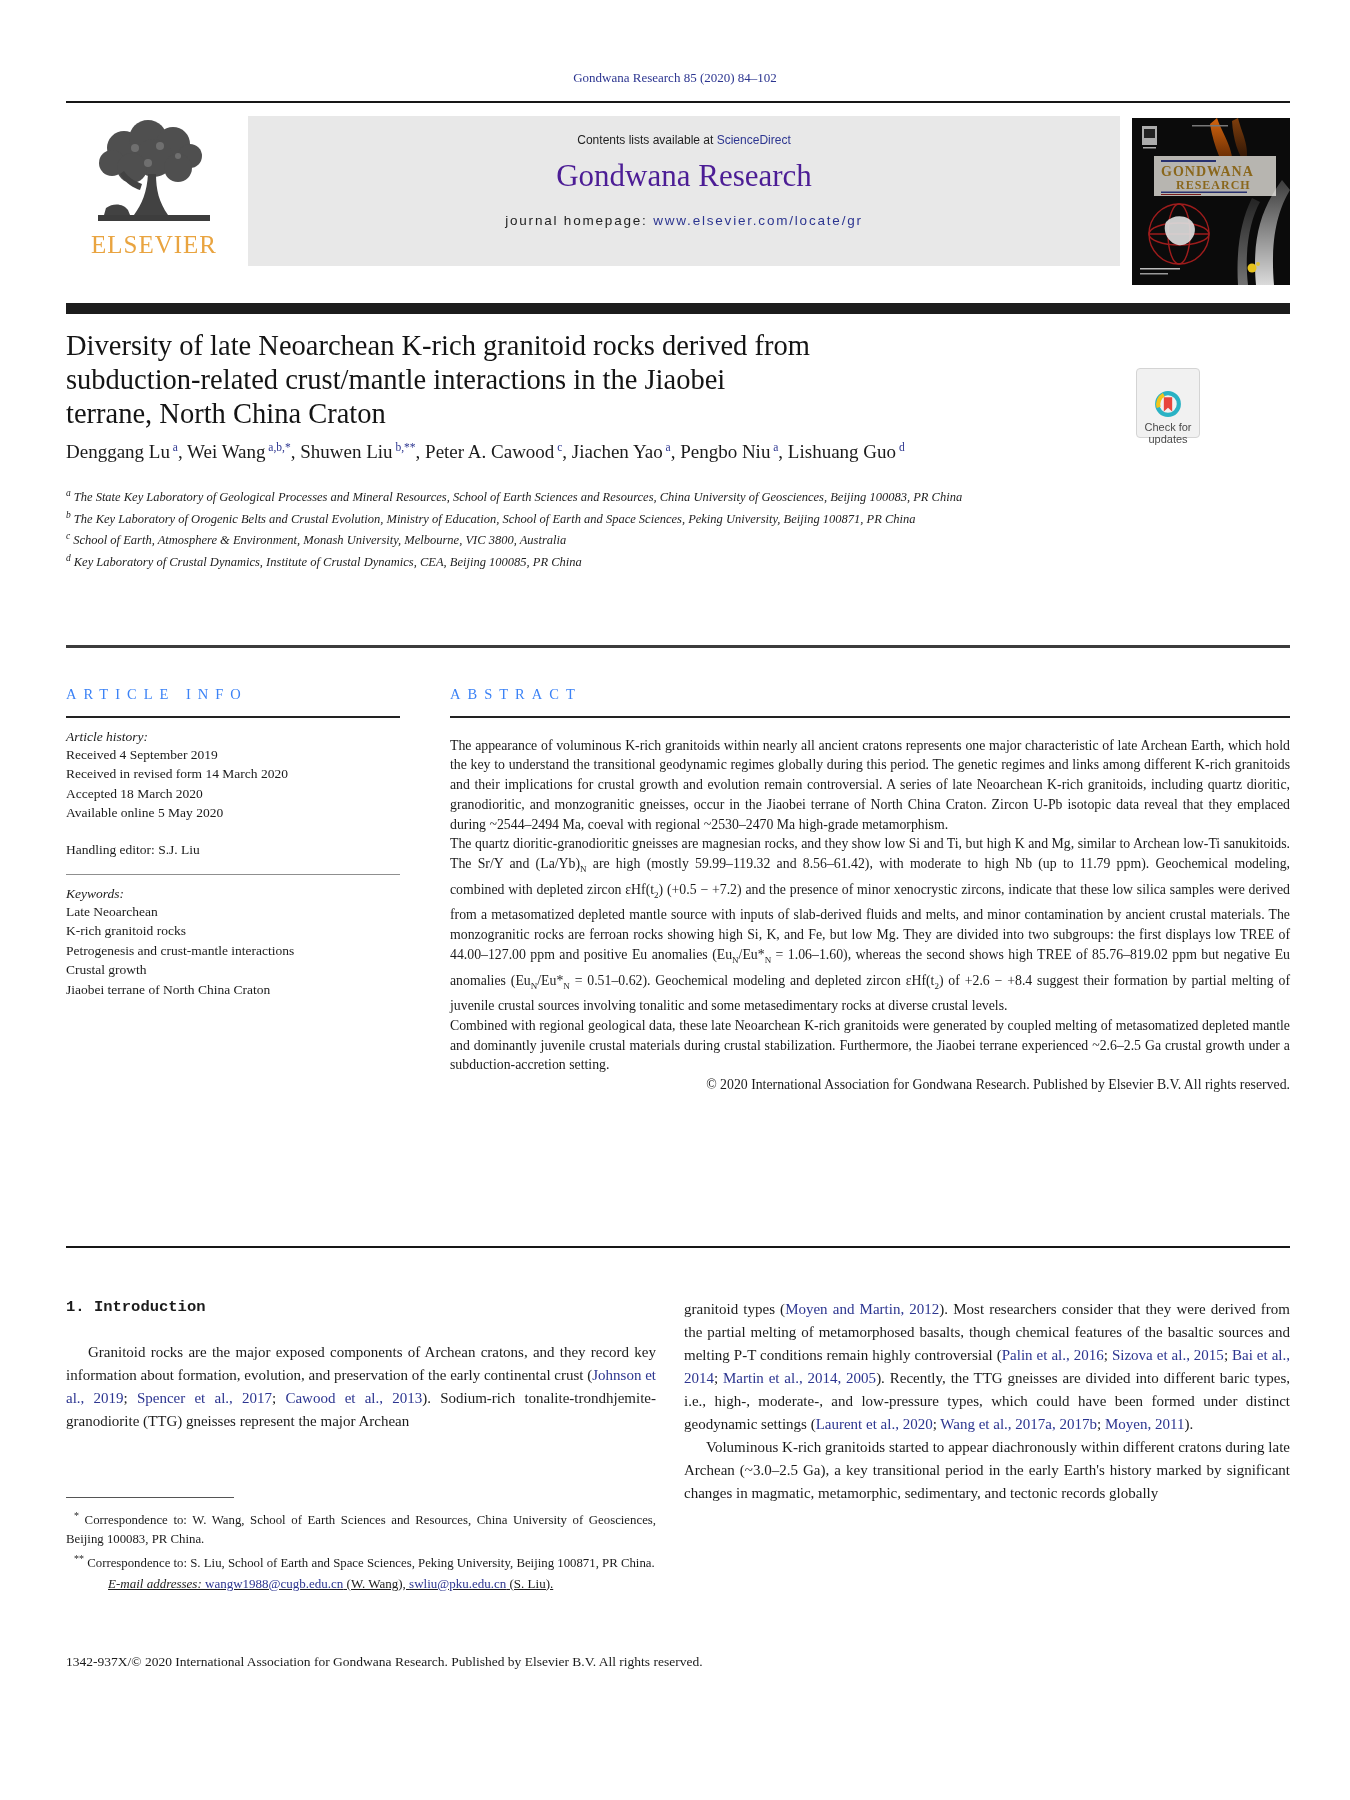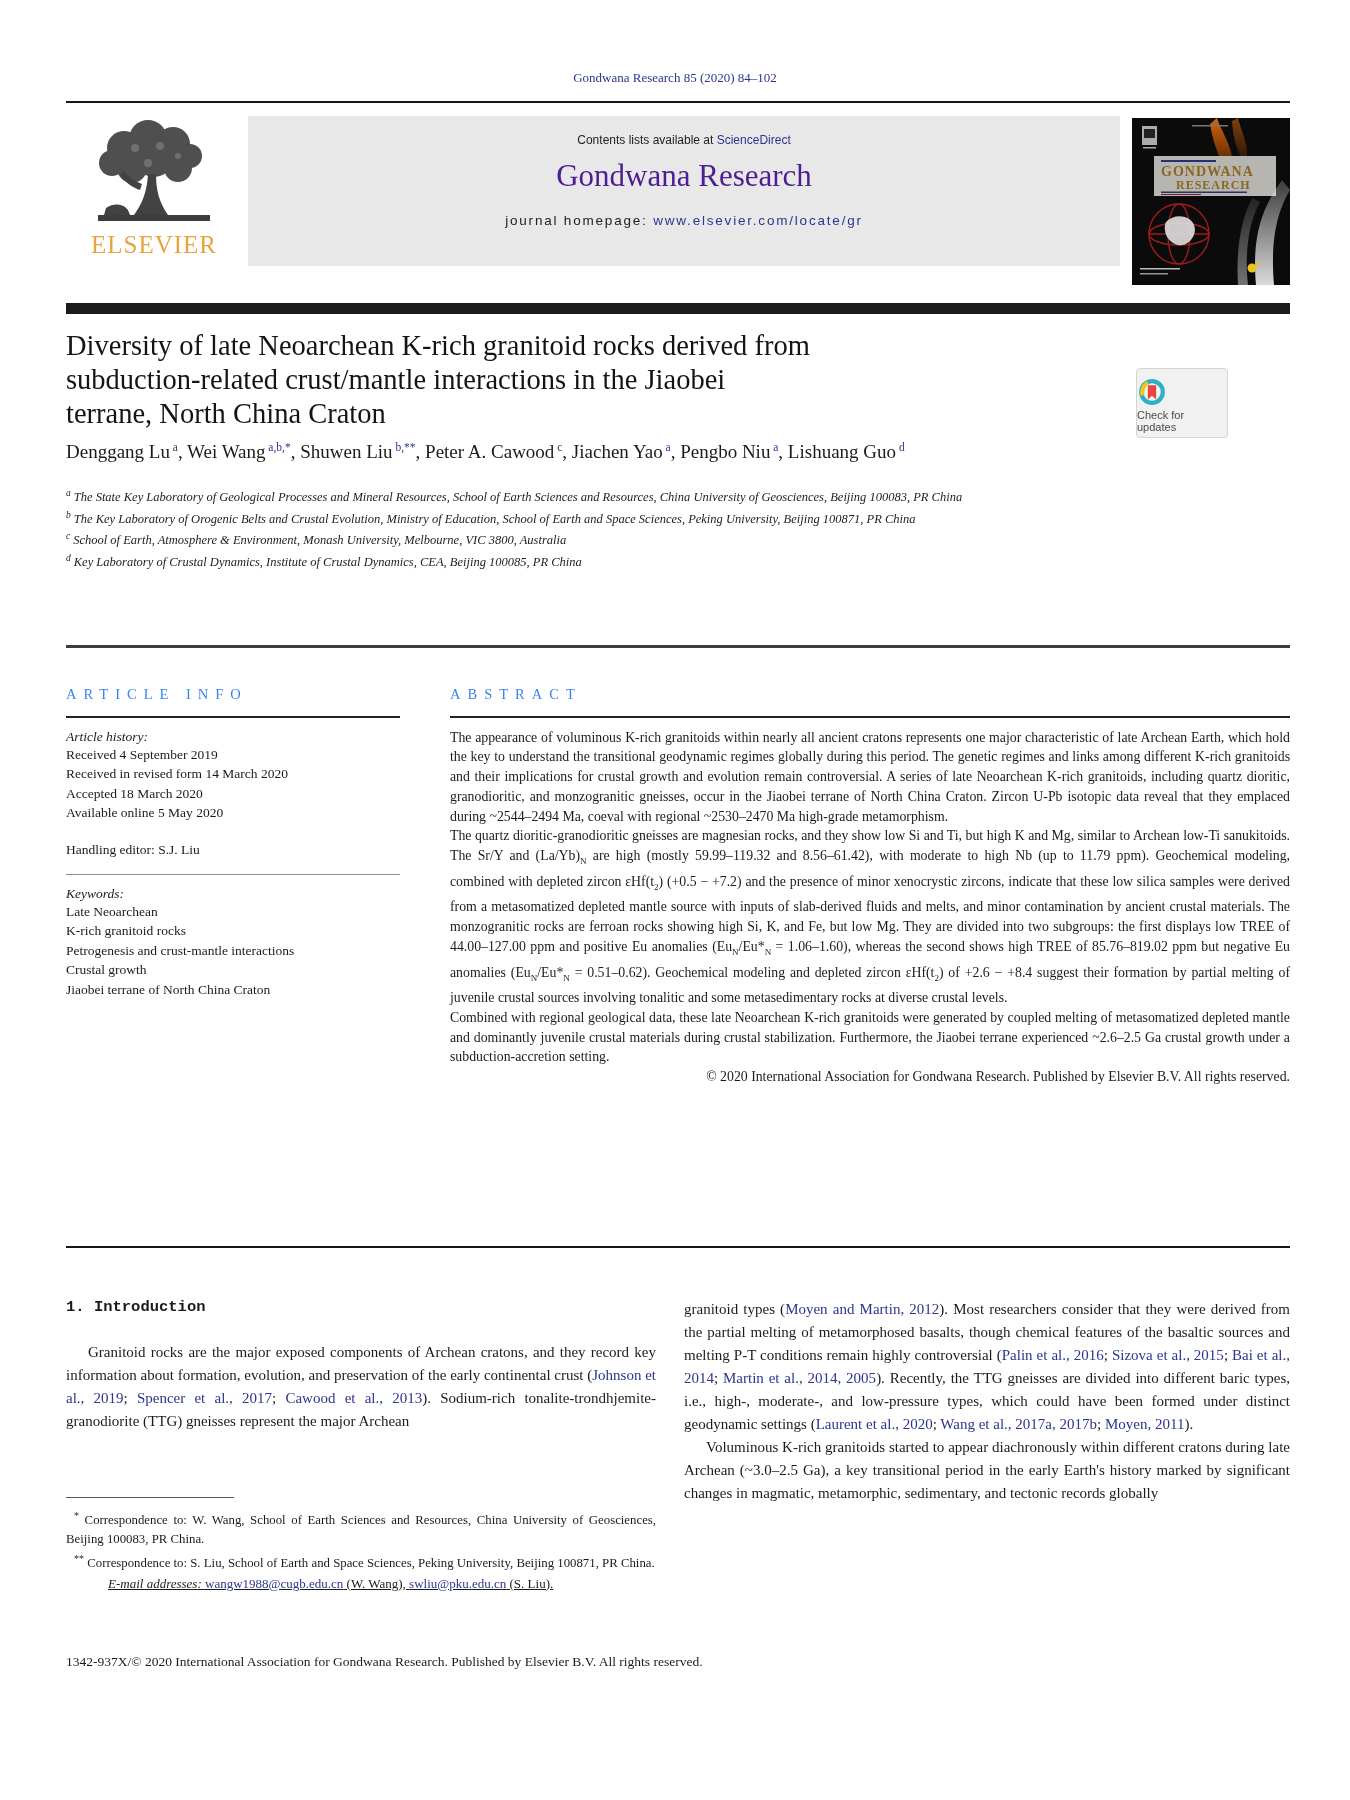--- a/index.html
+++ b/index.html
@@ -21,24 +21,24 @@
   .homepage-line{margin-top:19px;font-family:"Liberation Sans",sans-serif;font-size:13.5px;
                  letter-spacing:1.8px;color:#222;}
 
   .cover{position:absolute;left:1132px;top:118px;width:158px;height:167px;}
 
   .bar-black{position:absolute;top:303px;left:66px;width:1224px;height:11px;background:#1c1c1c;}
 
   .title{position:absolute;top:329px;left:66px;width:880px;font-size:28.5px;
          line-height:34px;color:#141414;}
 
-  .badge{position:absolute;left:1136px;top:368px;width:92px;height:70px;background:#f1f1f1;
-         border:1px solid #d4d4d4;border-radius:4px;
+  .badge{position:absolute;left:1136px;top:368px;width:64px;height:70px;background:#f1f1f1;
+         border:1px solid #d4d4d4;border-radius:4px;text-align:center;
          font-family:"Liberation Sans",sans-serif;font-size:11px;color:#4a4a4a;
-         line-height:12px;padding-top:8px;box-sizing:border-box;}
+         line-height:12px;padding-top:20px;box-sizing:border-box;}
 
   .authors{position:absolute;top:441px;left:66px;width:1224px;font-size:19px;color:#1b1b1b;}
   .author-sup{color:#2c3590;font-size:11.5px;}
 
   .affils{position:absolute;top:485px;left:66px;width:1160px;font-size:12.5px;
           font-style:italic;line-height:17.5px;color:#222;}
   .affil sup{font-size:9.5px;margin-right:3px;}
 
   .rule-mid{position:absolute;top:645px;left:66px;width:1224px;height:2.5px;background:#3c3c3c;}
 
@@ -47,21 +47,21 @@
 
   .info-col{position:absolute;left:66px;top:686px;width:334px;}
   .info-col .heading-rule{width:334px;}
   .history-label,.keywords-label{font-style:italic;margin-top:11px;font-size:13.5px;}
   .history-line,.keyword-line{font-size:13.5px;line-height:19.5px;}
   .handling{margin-top:19px;font-size:13.5px;}
   .rule-thin{height:1px;background:#8f8f8f;margin-top:16px;width:334px;}
 
   .abs-col{position:absolute;left:450px;top:686px;width:840px;}
   .abs-col .heading-rule{width:840px;}
-  .abs-text{margin-top:10px;}
+  .abs-text{margin-top:18px;}
   .abs-p{margin:0;font-size:13.8px;line-height:19.8px;text-align:justify;}
   .abs-copyright{font-size:13.8px;line-height:19.8px;text-align:right;}
 
   .rule-section{position:absolute;top:1246px;left:66px;width:1224px;height:2px;background:#161616;}
 
   .intro-left{position:absolute;left:66px;top:1298px;width:590px;}
   .intro-right{position:absolute;left:684px;top:1298px;width:606px;}
   .intro-heading{font-weight:bold;font-size:15.5px;font-family:Liberation Mono, monospace;}
   .body-p{margin:0;font-size:15px;line-height:23px;text-align:justify;}
   .intro-left .body-p{margin-top:25px;}

